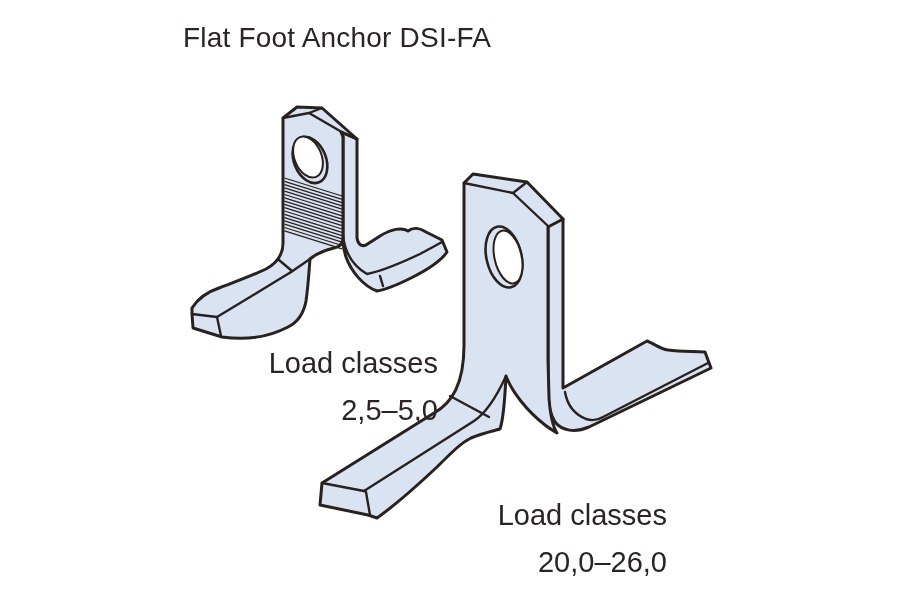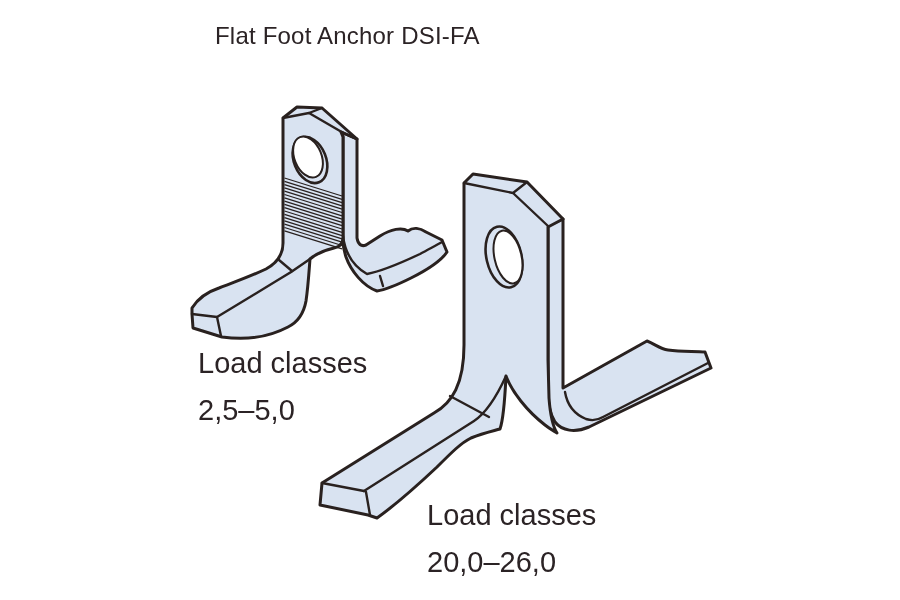--- a/index.html
+++ b/index.html
@@ -2,26 +2,25 @@
 <html><head>
 <meta charset="utf-8">
 <style>
   html,body{margin:0;padding:0;background:#fff;}
   #stage{
     position:relative;width:900px;height:600px;background:#ffffff;
     font-family:"Liberation Sans", sans-serif;overflow:hidden;
   }
   .title{
     position:absolute;left:183px;top:22px;
-    font-size:24px;font-weight:400;color:#2b2325;letter-spacing:0.2px;
+    font-size:28px;font-weight:400;color:#2b2325;letter-spacing:0.2px;
     white-space:nowrap;
-    margin-left:32px;
   }
   .figure-label{
-    position:absolute;text-align:left;color:#2b2325;
+    position:absolute;text-align:right;color:#2b2325;
     font-size:29px;font-weight:400;line-height:47px;white-space:nowrap;
   }
   #label-small{left:198px;top:340px;width:240px;}
   #label-large{left:427px;top:492px;width:240px;}
   svg{position:absolute;left:0;top:0;}
   .body{fill:#d9e3f1;stroke:#29211f;stroke-width:3;stroke-linejoin:round;stroke-linecap:round;}
   .iline{fill:none;stroke:#29211f;stroke-width:2.4;stroke-linejoin:round;stroke-linecap:round;}
   .hole-outer{fill:#d9e3f1;stroke:#29211f;stroke-width:2.6;}
   .hole-inner{fill:#ffffff;stroke:#29211f;stroke-width:2;}
   .hatch{stroke:#29211f;stroke-width:1.3;stroke-linecap:butt;}

